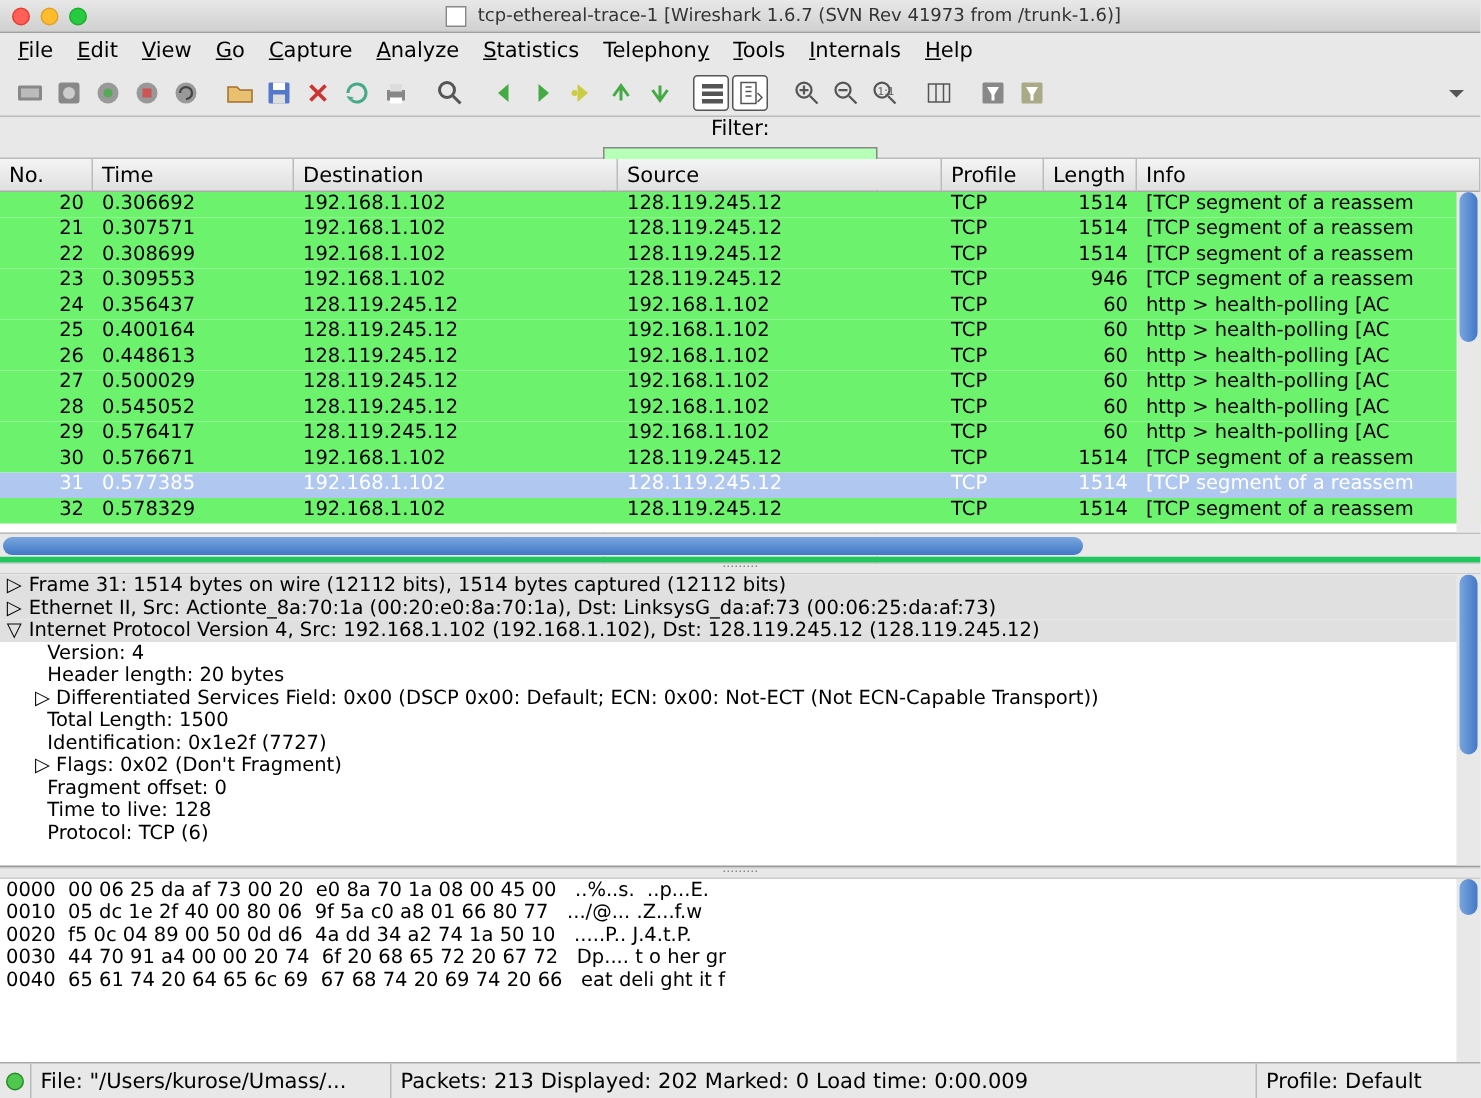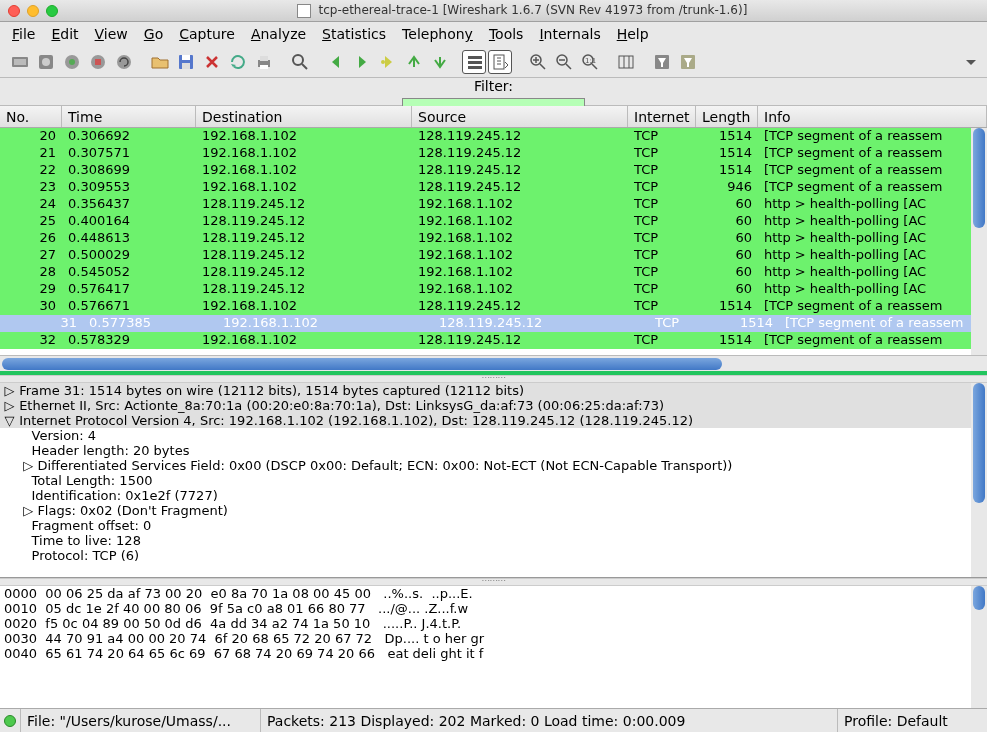--- a/index.html
+++ b/index.html
@@ -32,21 +32,21 @@
 .filter-link { padding: 0 6px; cursor: pointer; }
 .filter-apply { color: #999; }
 
 
 .packetlist-wrap { height: 269px; display: flex; flex-direction: column; border-bottom: 4px solid #22c55e; position: relative; }
 .pl-header { height: 22px; background: linear-gradient(#f4f4f4,#e0e0e0); display: flex; border-bottom: 1px solid #aaa; }
 .pl-col { border-right: 1px solid #bbb; padding: 2px 6px; font-size: 14px; display: flex; align-items: center; overflow: hidden; white-space: nowrap; }
 .pl-body { flex: 1; overflow: hidden; font-family: "DejaVu Sans Mono", monospace; font-size: 13px; background: #fff; }
 .pl-row { height: 17px; display: flex; white-space: nowrap; }
 .pl-row.green { background: #6df26d; }
-.pl-row.sel { background: #b0c8f0; color: #fff; padding-left: 21px; }
+.pl-row.sel { background: #b0c8f0; color: #fff; }
 .pl-cell { padding: 0 6px; overflow: hidden; }
 .col-no { width: 62px; text-align: right; }
 .col-time { width: 134px; }
 .col-src { width: 216px; }
 .col-dst { width: 216px; }
 .col-proto { width: 68px; }
 .col-len { width: 62px; text-align: right; }
 .col-info { flex: 1; }
 .pl-hscroll { height: 16px; background: #e8e8e8; border-top: 1px solid #bbb; position: relative; }
 .pl-hscroll-thumb { position: absolute; left: 2px; top: 2px; height: 12px; width: 720px; background: linear-gradient(#7aa6de,#4178c6); border-radius: 6px; }
@@ -270,21 +270,21 @@
   <span class="filter-link">Clear</span>
   <span class="filter-link filter-apply">Apply</span>
 </div>
 
 <div class="packetlist-wrap">
   <div class="pl-header">
     <div class="pl-col col-no">No.</div>
     <div class="pl-col col-time">Time</div>
     <div class="pl-col col-dst">Destination</div>
     <div class="pl-col col-src">Source</div>
-    <div class="pl-col col-proto">Internet</div>
+    <div class="pl-col col-proto">Profile</div>
     <div class="pl-col col-len">Length</div>
     <div class="pl-col col-info">Info</div>
   </div>
   <div class="pl-body" id="pl-body">
       <div class="pl-row green">
         <div class="pl-cell col-no">20</div>
         <div class="pl-cell col-time">0.306692</div>
         <div class="pl-cell col-src">192.168.1.102</div>
         <div class="pl-cell col-dst">128.119.245.12</div>
         <div class="pl-cell col-proto">TCP</div>

